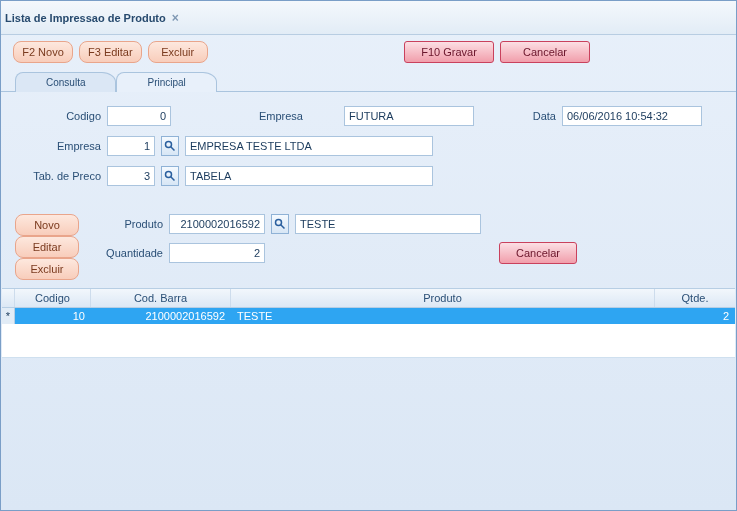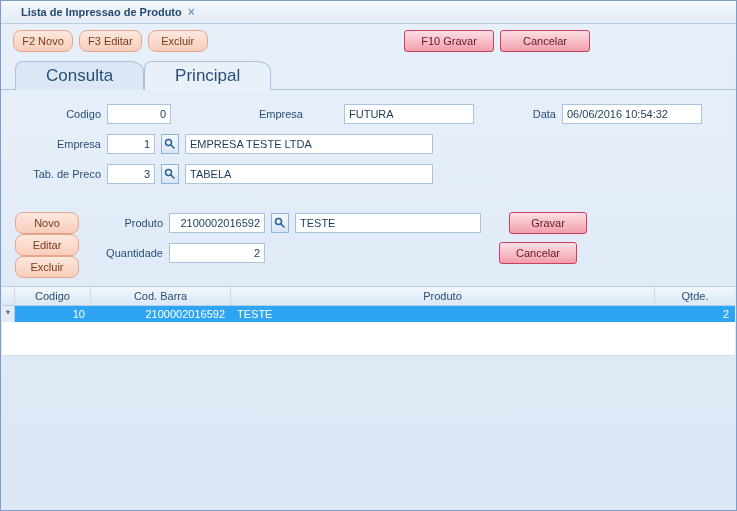--- a/index.html
+++ b/index.html
@@ -12,22 +12,22 @@
   .window {
     width: 737px;
     height: 511px;
     border: 1px solid #7a9ec7;
     background: linear-gradient(#e8f0fa, #dbe7f5);
     display: flex;
     flex-direction: column;
     position: relative;
   }
   .titlebar {
-    height: 23px;
-    padding: 2px 20px;
+    height: 34px;
+    padding: 2px 4px;
     font-size: 11px;
     font-weight: bold;
     color: #274a6e;
     background: linear-gradient(#f4f8fc, #e2ecf6);
     border-bottom: 1px solid #b8cde2;
     display: flex;
     align-items: center;
     gap: 6px;
   }
   .titlebar .close-x {
@@ -71,21 +71,21 @@
   .toolbar .spacer { flex: 1; }
   .tabs {
     display: flex;
     margin-top: 2px;
     padding-left: 14px;
     border-bottom: 1px solid #aac4de;
     gap: 0;
   }
   .tab {
     padding: 4px 30px;
-    font-size: 17px;
+    font-size: 10px;
     position: relative;
     top: 1px;
     border: 1px solid transparent;
     border-bottom: none;
     border-top-left-radius: 8px;
     border-top-right-radius: 14px 10px;
     color: #2a4f76;
     cursor: pointer;
   }
   .tab.inactive {
@@ -273,21 +273,20 @@
         <span class="lbl" style="width:70px">Produto</span>
         <input class="inp ralign" style="width: 96px;" value="2100002016592">
         <div class="lookup">
           <svg viewBox="0 0 16 16">
               <circle cx="6" cy="6" r="4" fill="none" stroke="#2a5f9e" stroke-width="2"></circle>
               <line x1="9" y1="9" x2="14" y2="14" stroke="#2a5f9e" stroke-width="2"></line>
             </svg>
         </div>
         <input class="inp" style="width: 186px;" value="TESTE">
         <span style="width:16px"></span>
-        <div class="btn btn-pink primary" style="min-width:78px">Gravar</div>
       </div>
       <div class="row">
         <span class="lbl" style="width:70px">Quantidade</span>
         <input class="inp ralign" style="width: 96px;" value="2">
         <span style="width:222px"></span>
         <div class="btn btn-pink primary" style="min-width:78px">Cancelar</div>
       </div>
     </div>
   </div>
 

